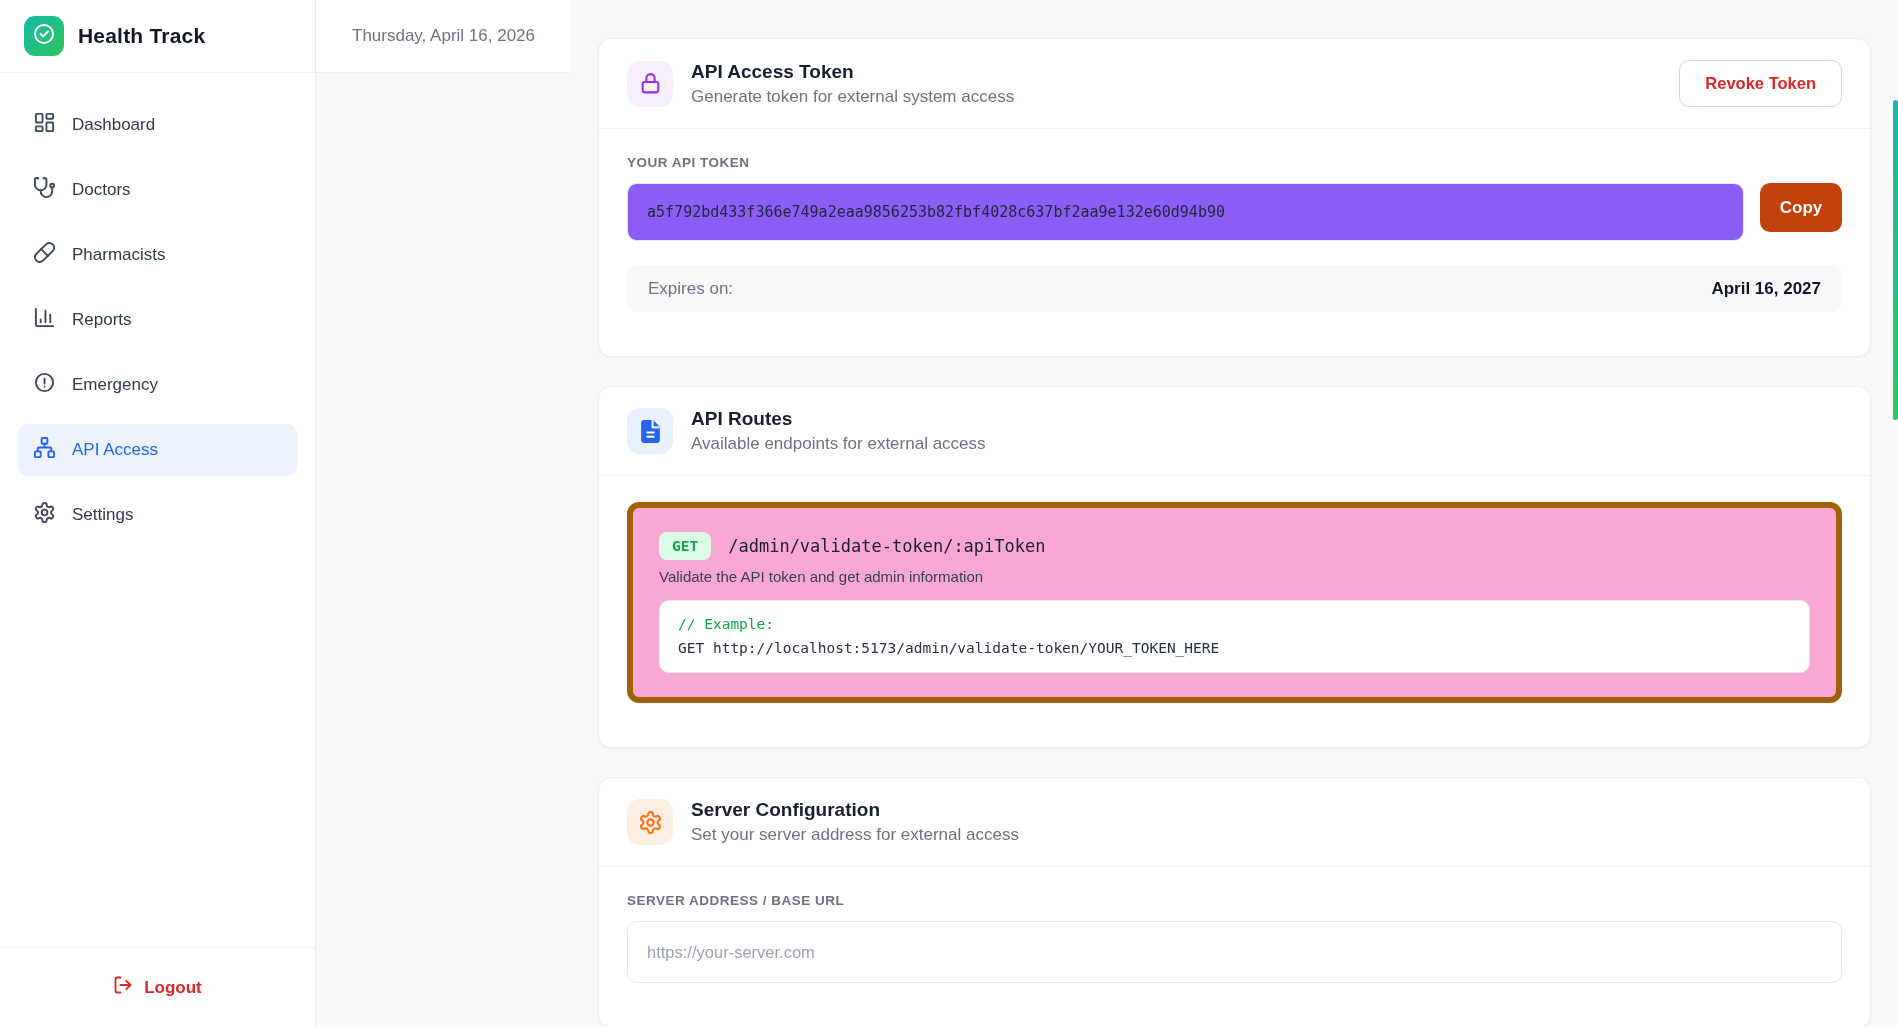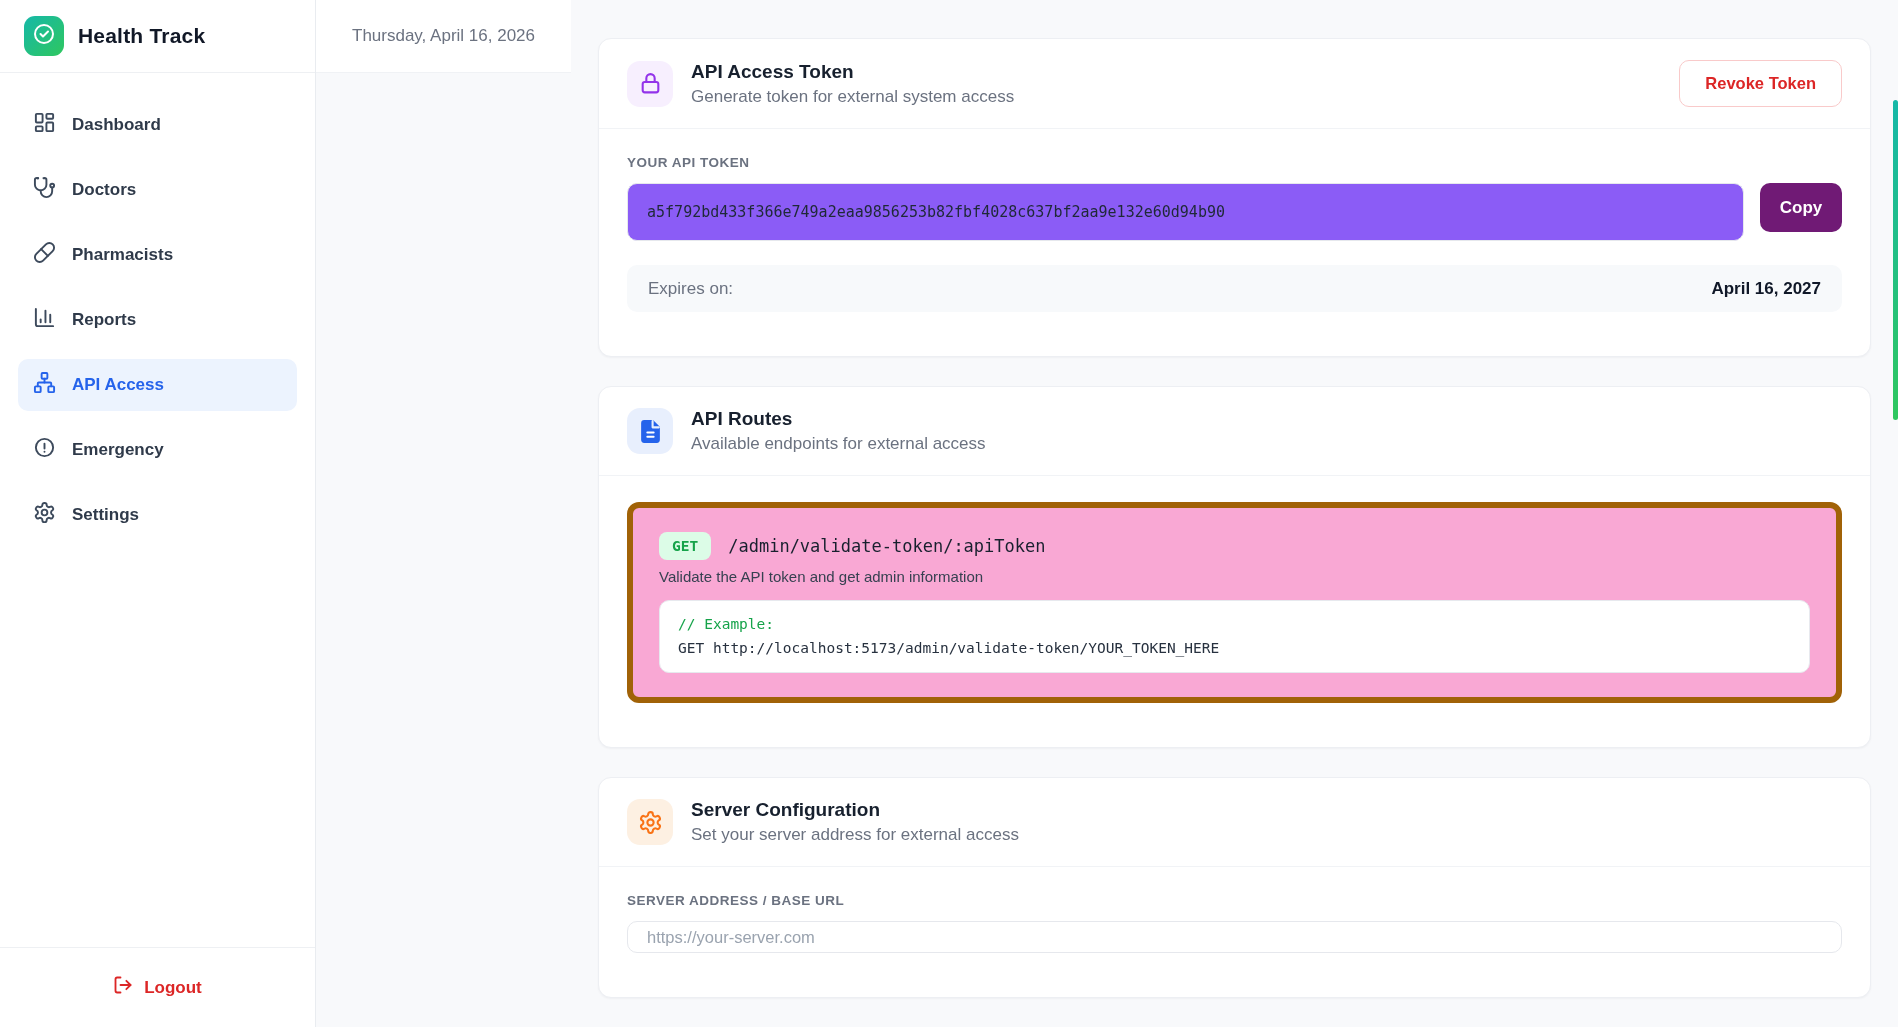--- a/index.html
+++ b/index.html
@@ -10,21 +10,21 @@
     font-family:"Liberation Sans", sans-serif;
     color:#1f2937;
   }
   
   .sidebar { width:316px; min-width:316px; background:#fff; border-right:1px solid #e9ecf0; display:flex; flex-direction:column; }
   .sidebar-header { height:73px; display:flex; align-items:center; gap:14px; padding:0 24px; border-bottom:1px solid #eef0f3; }
   .logo { width:40px; height:40px; border-radius:11px; background:linear-gradient(135deg,#16b8a8,#2fc75f); display:flex; align-items:center; justify-content:center; flex:none; }
   .logo svg { width:24px; height:24px; }
   .app-title { font-size:21px; font-weight:700; color:#111827; letter-spacing:.2px; }
   .nav { padding:26px 18px; display:flex; flex-direction:column; gap:13px; }
-  .nav-item { display:flex; align-items:center; gap:16px; padding:12px 15px; border-radius:10px; color:#2f3a4a; font-size:17px; font-weight:700; cursor:pointer; }
+  .nav-item { display:flex; align-items:center; gap:16px; padding:12px 15px; border-radius:10px; color:#2f3a4a; font-size:17px; font-weight:400; cursor:pointer; }
   .nav-item svg { width:23px; height:23px; stroke:#3d4a5c; fill:none; stroke-width:2; stroke-linecap:round; stroke-linejoin:round; flex:none; }
   .nav-item.active { background:#ecf3fe; color:#2563eb; }
   .nav-item.active svg { stroke:#2563eb; }
   .sidebar-footer { margin-top:auto; border-top:1px solid #eef0f3; padding:27px 12px; display:flex; justify-content:center; }
   .logout-btn { display:flex; align-items:center; gap:11px; color:#dc2626; font-size:17px; font-weight:600; background:none; border:none; cursor:pointer; font-family:inherit; }
   .logout-btn svg { width:20px; height:20px; stroke:#dc2626; fill:none; stroke-width:2.2; stroke-linecap:round; stroke-linejoin:round; }
   
   .main { flex:1; display:flex; flex-direction:row; min-width:0; position:relative; }
   .topbar { height:73px; background:#fff; display:flex; align-items:center; justify-content:flex-end; padding:0 36px; border-bottom:1px solid #f0f2f5; }
   .date-text { color:#6b7280; font-size:17px; }
@@ -38,33 +38,33 @@
   .icon-orange { background:#fdf0e2; } .icon-orange svg { stroke:#f97316; }
   .head-text { display:flex; flex-direction:column; gap:4px; }
   .card-title { font-size:19px; font-weight:700; color:#17202e; }
   .card-sub { font-size:17px; color:#6b7280; }
   .spacer { flex:1; }
   .revoke-btn { padding:13px 25px; border-radius:10px; border:1px solid #f9caca; background:#fff; color:#dc2626; font-size:16.5px; font-weight:600; cursor:pointer; font-family:inherit; }
   .card-body { padding:26px 28px 44px; }
   .field-label { font-size:13.5px; font-weight:700; color:#6b7280; letter-spacing:.5px; margin-bottom:13px; }
   .token-row { display:flex; gap:16px; }
   .token-input { flex:1; border:1px solid #e6e8ed; border-radius:10px; padding:0 19px; height:58px; font-family:"DejaVu Sans Mono", monospace; font-size:15px; color:#1f2937; background:#8b5cf6; outline:none; }
-  .copy-btn { width:82px; height:49px; border:none; border-radius:10px; background:#701a75; color:#fff; font-size:17px; font-weight:700; cursor:pointer; font-family:inherit; }
+  .copy-btn { width:82px; height:49px; border:none; border-radius:10px; background:#c2410c; color:#fff; font-size:17px; font-weight:700; cursor:pointer; font-family:inherit; }
   .expires-row { margin-top:24px; background:#f7f9fb; border-radius:10px; padding:0 21px; height:47px; display:flex; align-items:center; justify-content:space-between; }
   .expires-label { color:#6b7280; font-size:17px; }
   .expires-value { color:#101828; font-size:17px; font-weight:700; }
   .route-block { background:#f9a8d4; border:6px solid #a16207; border-radius:12px; padding:24px 26px; }
   .route-line { display:flex; align-items:center; gap:17px; }
   .method-badge { background:#dcfce7; color:#16a34a; font-family:"DejaVu Sans Mono", monospace; font-size:14.5px; font-weight:700; padding:6px 13px; border-radius:8px; }
   .route-path { font-family:"DejaVu Sans Mono", monospace; font-size:17px; color:#18202e; }
   .route-desc { margin-top:8px; font-size:15px; color:#374151; }
   .code-block { margin-top:15px; background:#fff; border:1px solid #e7e9ee; border-radius:10px; padding:13px 18px; font-family:"DejaVu Sans Mono", monospace; font-size:14.5px; line-height:1.45; }
   .code-comment { color:#16a34a; }
   .code-line { color:#27313f; margin-top:3px; }
-  .server-input { width:100%; border:1px solid #e6e8ed; border-radius:10px; padding:0 19px; height:32px; font-size:16.5px; color:#1f2937; outline:none; font-family:inherit; }
+  .server-input { width:100%; border:1px solid #e6e8ed; border-radius:10px; padding:0 19px; height:62px; font-size:16.5px; color:#1f2937; outline:none; font-family:inherit; }
   .server-input::placeholder { color:#9aa3af; }
   .scroll-thumb { position:absolute; right:0; top:100px; width:5px; height:320px; border-radius:3px; background:linear-gradient(180deg,#16b8a8,#2fc75f); }
 </style>
 </head>
 <body>
 
 <aside class="sidebar">
   <div class="sidebar-header">
     <div class="logo">
       <span>
@@ -104,37 +104,37 @@
     </div>
     <div class="nav-item">
       <span><svg viewBox="0 0 24 24">
             <path d="M3 3v16a2 2 0 0 0 2 2h16"></path>
             <path d="M18 17V9"></path>
             <path d="M13 17V5"></path>
             <path d="M8 17v-3"></path>
           </svg></span>
       <span>Reports</span>
     </div>
+    <div class="nav-item">
+      <span><svg viewBox="0 0 24 24">
+            <circle cx="12" cy="12" r="9"></circle>
+            <line x1="12" y1="8" x2="12" y2="13"></line>
+            <path d="M12 16.5h.01"></path>
+          </svg></span>
+      <span>Emergency</span>
+    </div>
     <div class="nav-item active">
       <span><svg viewBox="0 0 24 24">
             <rect x="9" y="2" width="6" height="6" rx="1"></rect>
             <rect x="2" y="16" width="6" height="6" rx="1"></rect>
             <rect x="16" y="16" width="6" height="6" rx="1"></rect>
             <path d="M5 16v-3a1 1 0 0 1 1-1h12a1 1 0 0 1 1 1v3"></path>
             <path d="M12 12V8"></path>
           </svg></span>
       <span>API Access</span>
-    </div>
-    <div class="nav-item">
-      <span><svg viewBox="0 0 24 24">
-            <circle cx="12" cy="12" r="9"></circle>
-            <line x1="12" y1="8" x2="12" y2="13"></line>
-            <path d="M12 16.5h.01"></path>
-          </svg></span>
-      <span>Emergency</span>
     </div>
     <div class="nav-item">
       <span><svg viewBox="0 0 24 24">
             <path d="M12.22 2h-.44a2 2 0 0 0-2 2v.18a2 2 0 0 1-1 1.73l-.43.25a2 2 0 0 1-2 0l-.15-.08a2 2 0 0 0-2.73.73l-.22.38a2 2 0 0 0 .73 2.73l.15.1a2 2 0 0 1 1 1.72v.51a2 2 0 0 1-1 1.74l-.15.09a2 2 0 0 0-.73 2.73l.22.38a2 2 0 0 0 2.73.73l.15-.08a2 2 0 0 1 2 0l.43.25a2 2 0 0 1 1 1.73V20a2 2 0 0 0 2 2h.44a2 2 0 0 0 2-2v-.18a2 2 0 0 1 1-1.73l.43-.25a2 2 0 0 1 2 0l.15.08a2 2 0 0 0 2.73-.73l.22-.39a2 2 0 0 0-.73-2.73l-.15-.08a2 2 0 0 1-1-1.74v-.5a2 2 0 0 1 1-1.74l.15-.09a2 2 0 0 0 .73-2.73l-.22-.38a2 2 0 0 0-2.73-.73l-.15.08a2 2 0 0 1-2 0l-.43-.25a2 2 0 0 1-1-1.73V4a2 2 0 0 0-2-2z"></path>
             <circle cx="12" cy="12" r="3"></circle>
           </svg></span>
       <span>Settings</span>
     </div>
   </nav>
 

